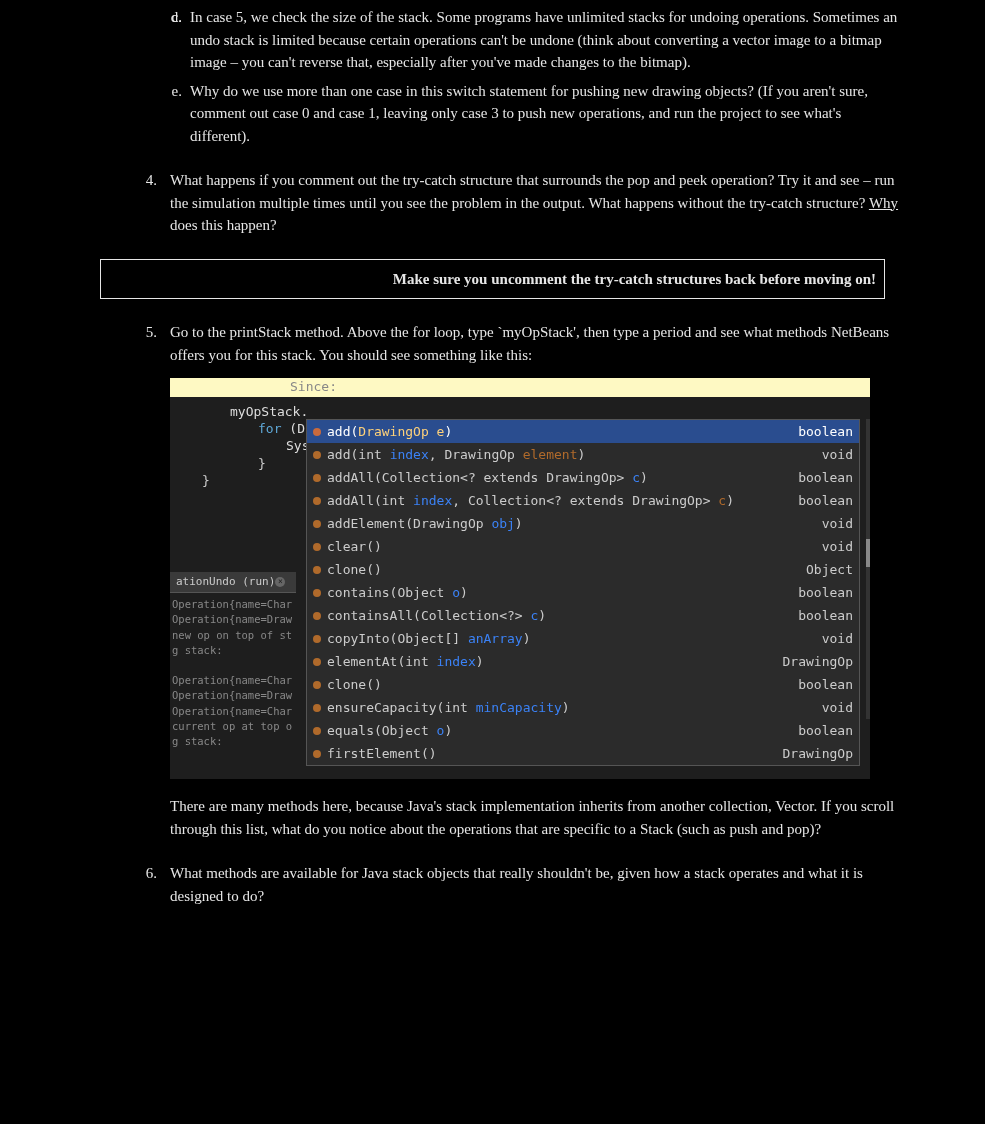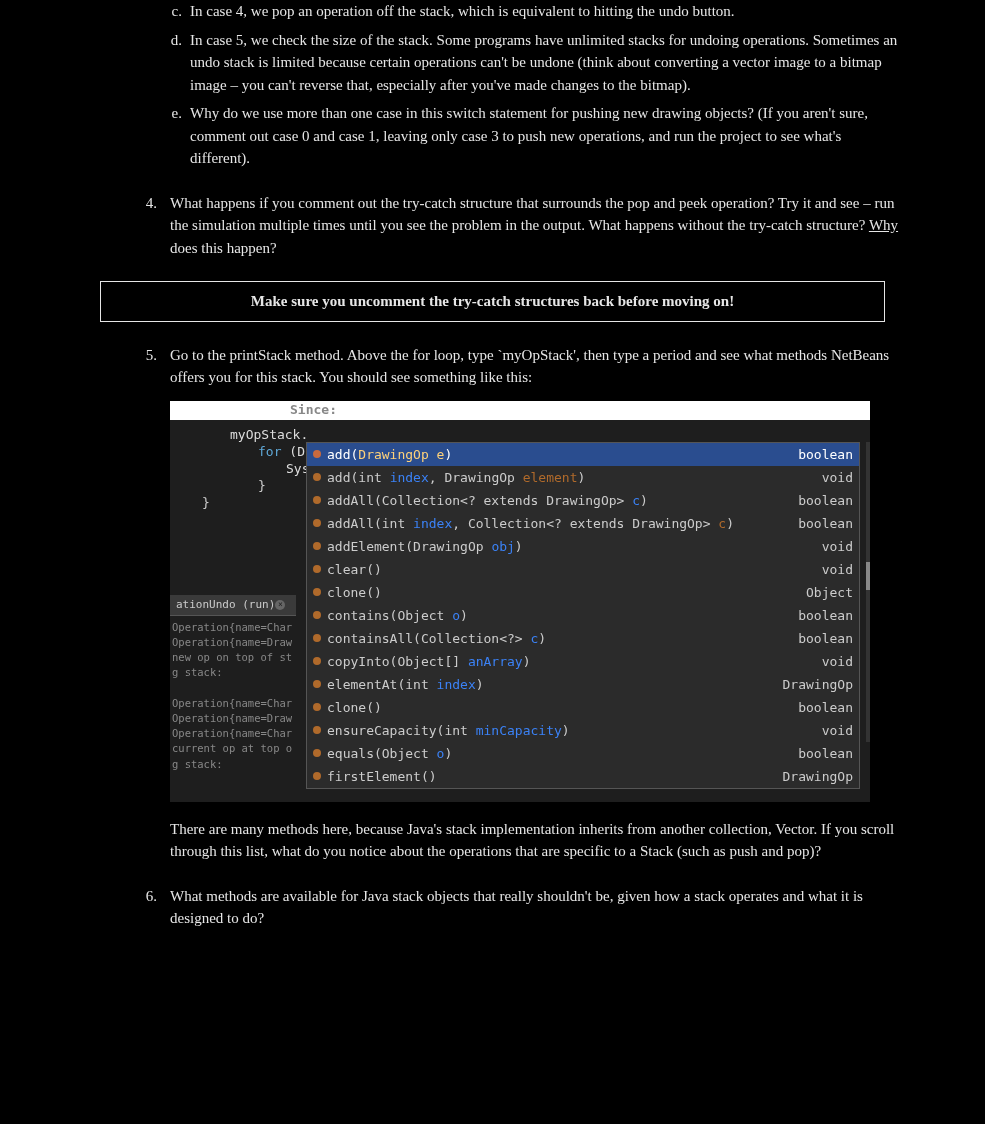--- a/index.html
+++ b/index.html
@@ -39,42 +39,42 @@
     margin-top: 22px;
   }
   .ol-num > li > .marker {
     position: absolute;
     left: 55px;
     width: 22px;
     text-align: right;
   }
   .callout {
     border: 1.5px solid #e6e6e6;
-    text-align: center;
+    text-align: right;
     font-weight: bold;
     padding: 8px 8px;
     margin: 22px 20px 0 20px;
   }
   .underline { text-decoration: underline; }
 
   
   .ide {
     background: #1e1e1e;
     font-family: 'Menlo', 'Consolas', monospace;
     font-size: 13px;
     line-height: 1.32;
     color: #ccc;
     margin: 12px 0 16px 0;
     width: 700px;
   }
   .ide-top {
-    background: #ffffff;
+    background: #fef9c3;
     color: #888;
     padding: 0 0 2px 120px;
-    font-weight: bold;
+    font-weight: normal;
   }
   .ide-body {
     position: relative;
     padding: 6px 0 6px 8px;
     min-height: 370px;
   }
   .code-line { white-space: pre; color: #ddd; }
   .code-indent1 { padding-left: 52px; }
   .code-indent2 { padding-left: 80px; }
   .code-indent3 { padding-left: 108px; }
@@ -160,21 +160,20 @@
   }
 </style>
 </head>
 <body>
 
 <div class="page">
 
   <ol class="ol-alpha">
     <li>
       <span class="marker">c.</span>
-      <span>In case 4, we pop an operation off the stack, which is equivalent to hitting the undo button.</span>
     </li>
     <li>
       <span class="marker">d.</span>
       <span>In case 5, we check the size of the stack.  Some programs have unlimited stacks for undoing operations.  Sometimes an undo stack is limited because certain operations can't be undone (think about converting a vector image to a bitmap image – you can't reverse that, especially after you've made changes to the bitmap).</span>
     </li>
     <li>
       <span class="marker">e.</span>
       <span>Why do we use more than one case in this switch statement for pushing new drawing objects? (If you aren't sure, comment out case 0 and case 1, leaving only case 3 to push new operations, and run the project to see what's different).</span>
     </li>
   </ol>

